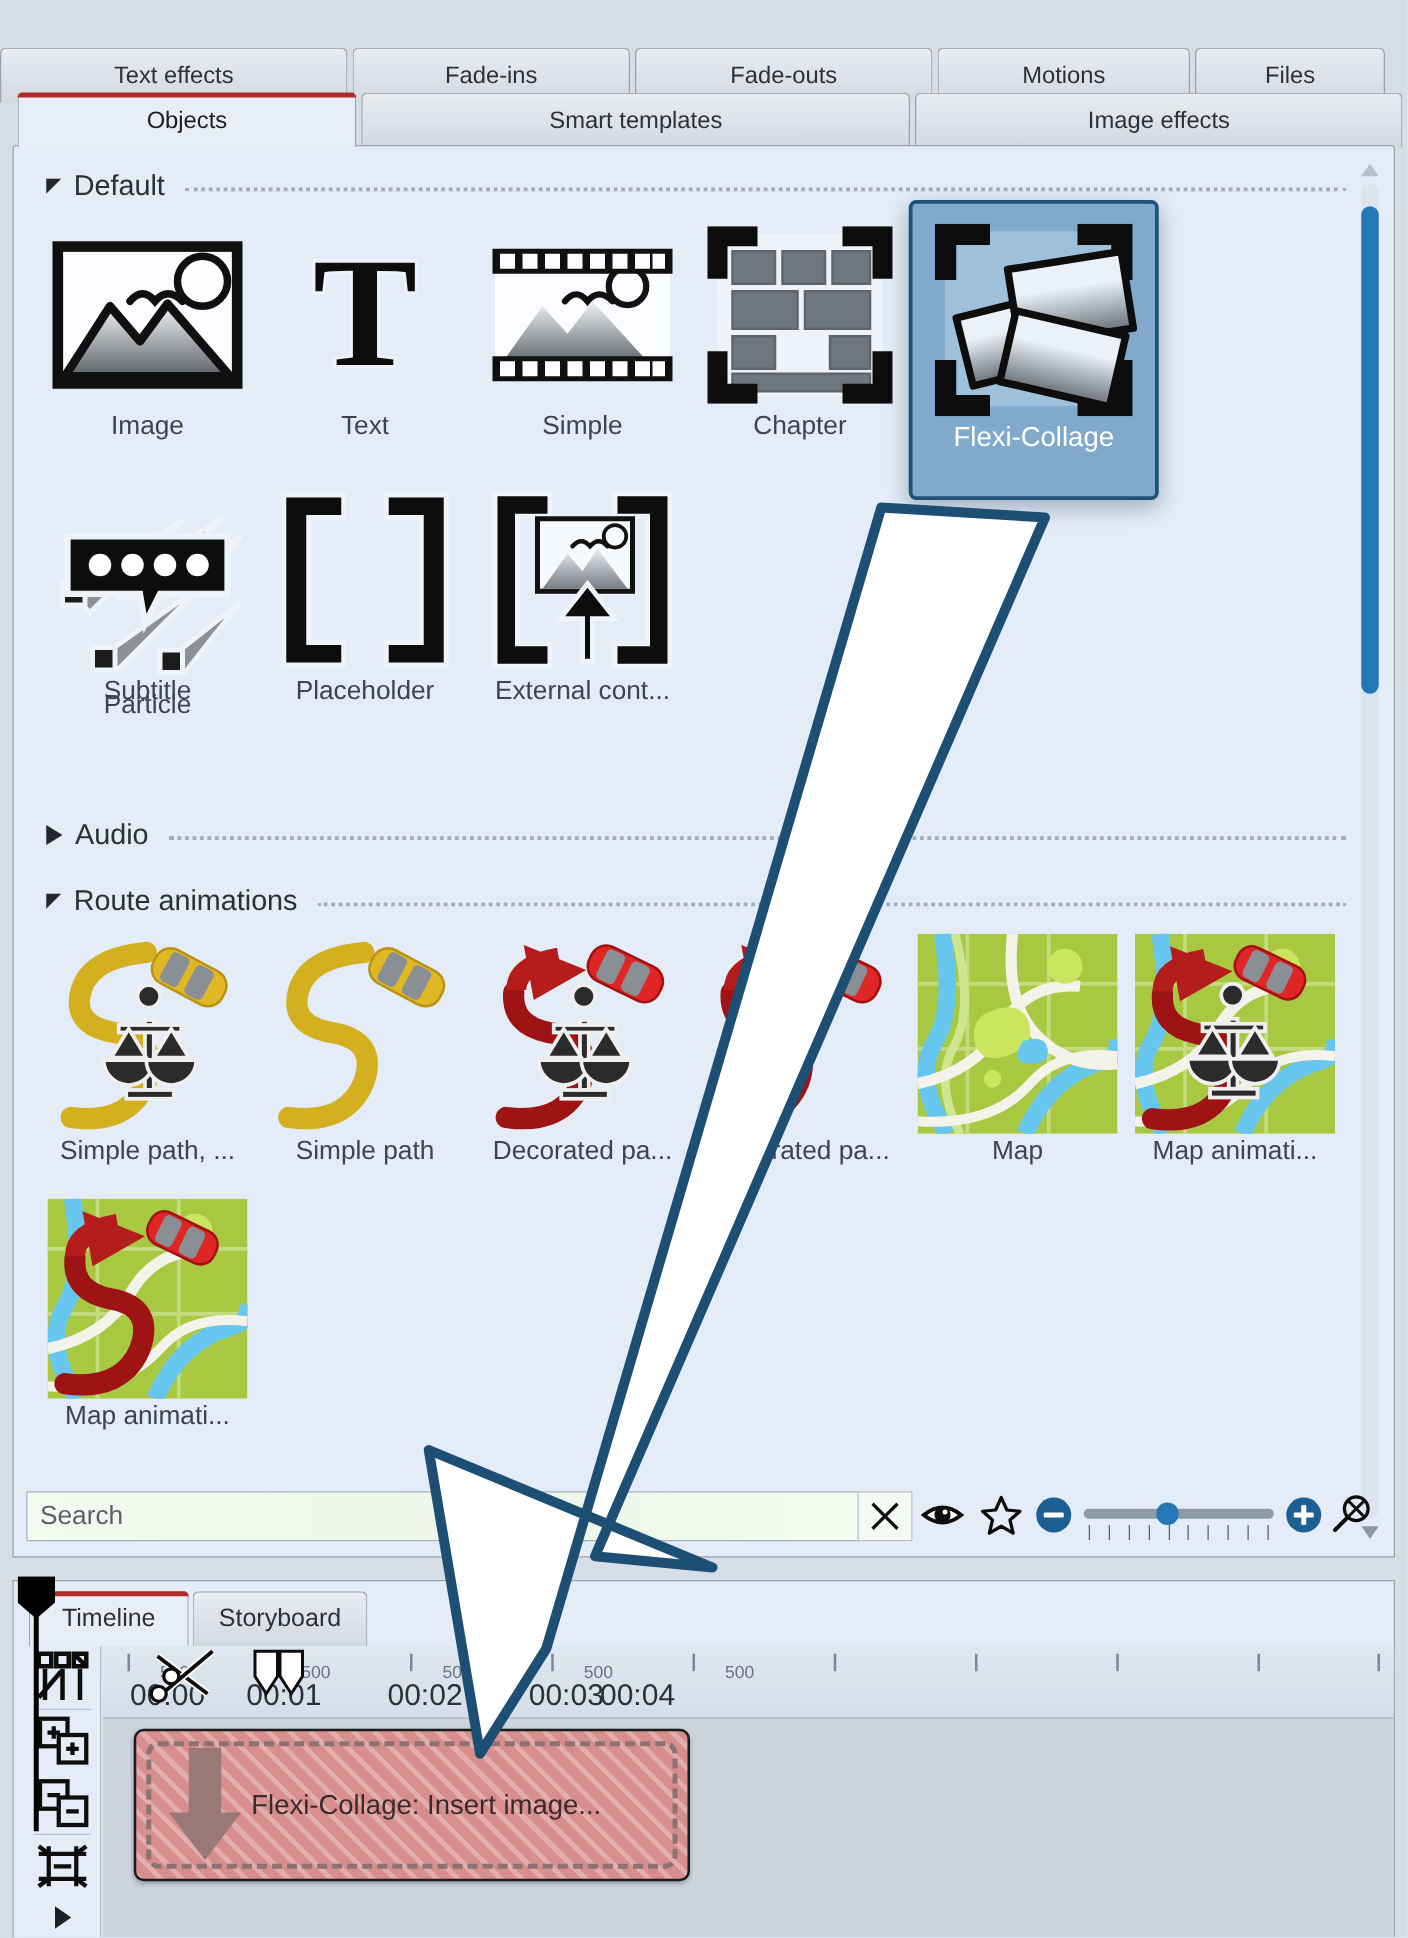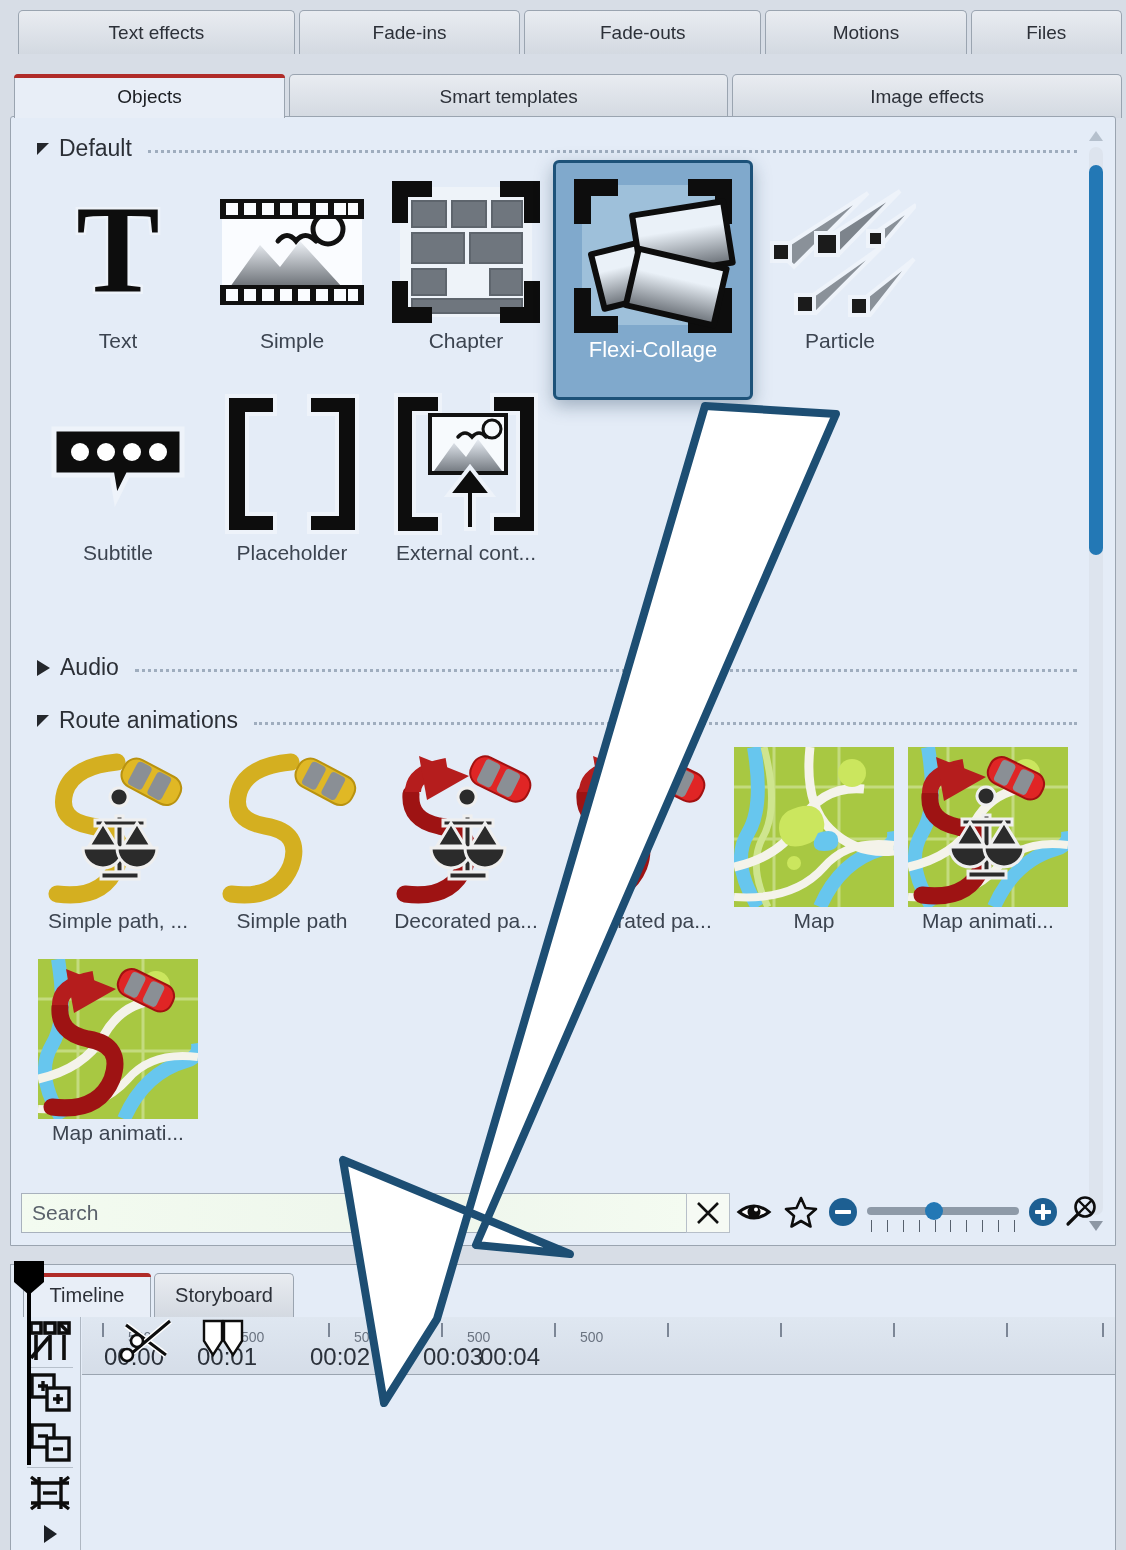--- a/index.html
+++ b/index.html
@@ -8,21 +8,21 @@
     width:1126px; height:1550px;
     background:#d7dde6;
     font-family:"Liberation Sans", sans-serif;
     position:relative;
     overflow:hidden;
     -webkit-font-smoothing:antialiased;
   }
 
   
   .tabbar { position:absolute; left:0; width:1126px; display:flex; }
-  .tabbar-top { top:10px; height:44px; padding-left:18px; }
+  .tabbar-top { top:38px; height:44px; }
   .tabbar-second { top:74px; height:44px; padding-left:14px; }
 
   .tab {
     position:relative;
     background:linear-gradient(to bottom,#e9ecf1 0%,#d3d9e1 100%);
     border:1px solid #9aa4b0;
     border-bottom:none;
     border-radius:5px 5px 0 0;
     display:flex; align-items:center; justify-content:center;
     font-size:19px; color:#2c3038;
@@ -278,20 +278,37 @@
 <div class="panel">
 
   <div class="group-header" style="top:18px;">
     <span class="tri-down"></span>
     <span class="group-title">Default</span>
     <span class="group-dots"></span>
   </div>
 
   <div class="items" style="left:20px; top:60px; width:1040px;">
 
+    <div class="item">
+      <div class="thumb">
+        <svg width="152" height="118" viewBox="0 0 152 118">
+          <rect x="4" y="4" width="144" height="110" fill="#fafcff" stroke="#101010" stroke-width="9"></rect>
+          <circle cx="120" cy="32" r="20" fill="#fdfefe" stroke="#101010" stroke-width="6"></circle>
+          <path d="M10 108 L46 52 L70 80 L92 50 L142 108 Z" fill="url(#gr1)" stroke="#101010" stroke-width="7" stroke-linejoin="round"></path>
+          <path d="M62 48 q10 -12 20 0 q10 -12 22 0" fill="none" stroke="#101010" stroke-width="6" stroke-linecap="round"></path>
+          <defs>
+              <linearGradient id="gr1" x1="0" y1="0" x2="0" y2="1">
+                <stop offset="0" stop-color="#f2f5f9"></stop>
+                <stop offset="1" stop-color="#5e6369"></stop>
+              </linearGradient>
+            </defs>
+        </svg>
+      </div>
+      <div class="label">Image</div>
+    </div>
 
     <div class="item">
       <div class="thumb">
         <svg width="120" height="120" viewBox="0 0 120 120">
           <text x="60" y="100" font-family="'Liberation Serif',serif" font-size="125" font-weight="bold" text-anchor="middle" fill="#0d0d0d" stroke="#eef3fa" stroke-width="5" paint-order="stroke">T</text>
         </svg>
       </div>
       <div class="label">Text</div>
     </div>
 
@@ -805,20 +822,30 @@
             <circle cx="19" cy="26" r="6"></circle>
         </g>
       </svg>
 
       <svg style="position:absolute;left:118px;top:2px;" width="46" height="42" viewBox="0 0 46 42">
         <path d="M4 2 h18 v20 l-9 14 l-9 -14 z" fill="#ffffff" stroke="#0d0d0d" stroke-width="2.4"></path>
         <path d="M24 2 h18 v20 l-9 14 l-9 -14 z" fill="#ffffff" stroke="#0d0d0d" stroke-width="2.4"></path>
       </svg>
     </div>
 
+    <div class="tl-track">
+      <div class="clip">
+        <div class="inner">
+          <svg class="dlarrow" viewBox="0 0 62 92">
+            <path d="M18 0 h26 v52 h16 L31 90 L2 52 h16 z" fill="#9a7878"></path>
+          </svg>
+          <span class="cliptext">Flexi-Collage: Insert image...</span>
+        </div>
+      </div>
+    </div>
 
     <div class="playhead">
       <div class="head"></div>
     </div>
   </div>
 </div>
 
 <svg class="bigarrow" viewBox="0 0 1126 1550">
   <path d="M705 406
            L836 414

